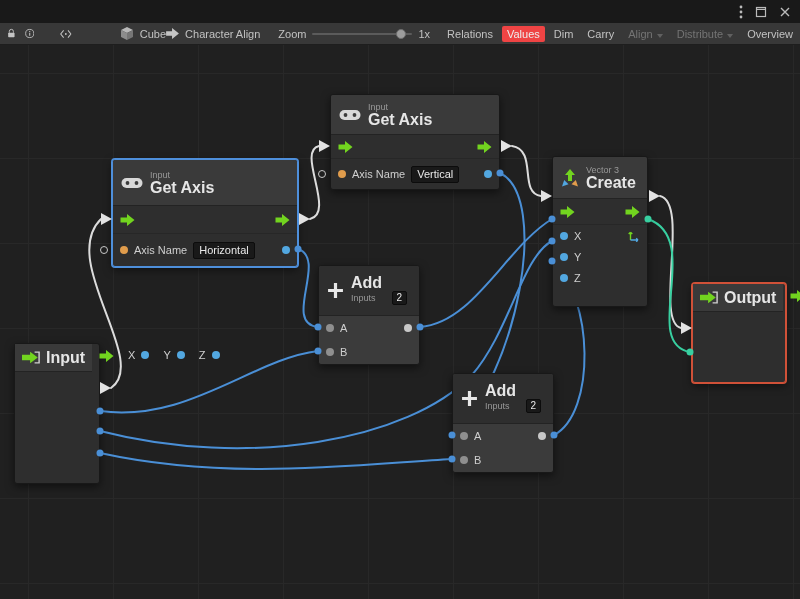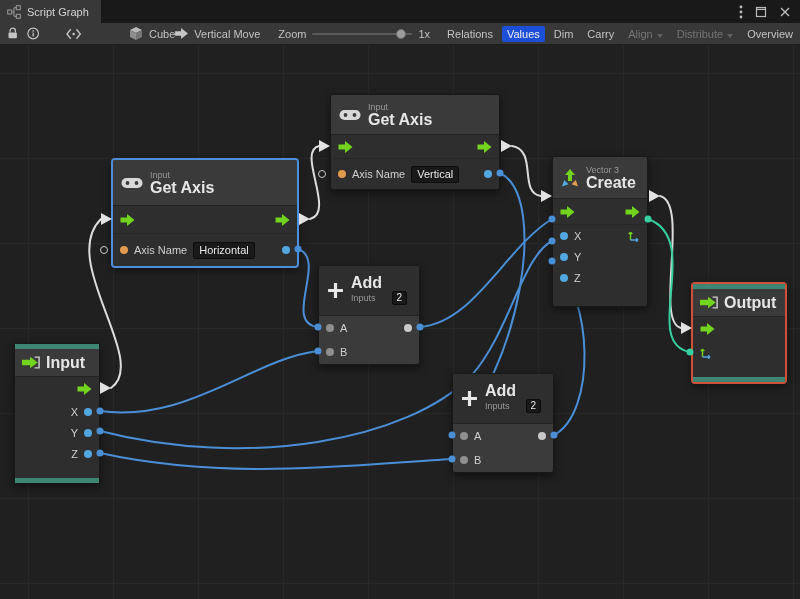--- a/index.html
+++ b/index.html
@@ -10,21 +10,21 @@
 
 .tabbar{position:absolute;left:0;top:0;width:100%;height:23px;background:#191919;display:flex;align-items:stretch}
 .tab{display:flex;align-items:center;gap:6px;padding:0 12px 0 7px;background:#383838;color:#d4d4d4;font-size:11px}
 .win-controls{margin-left:auto;display:flex;align-items:center;gap:12px;padding-right:9px}
 
 
 .toolbar{position:absolute;left:0;top:23px;width:100%;height:22px;background:#383838;border-bottom:1px solid #1e1e1e;display:flex;align-items:center;color:#c2c2c2;font-size:11px;white-space:nowrap;overflow:hidden;padding-left:7px}
 .tbgap8{margin-right:9px}.tbgap24{margin-right:26px}.tbgap40{margin-right:48px}.tbgap36{}.tbgap18{margin-right:18px}
 .group{display:flex;align-items:center;gap:6px;flex:0 0 auto}
 .tbtn{flex:0 0 auto;padding:2px 5px;margin:10px 2px;border-radius:2px;color:#c2c2c2}
-.tbtn.active{background:#1d4ed8;color:#ededed}
+.tbtn.active{background:#ef4444;color:#ededed}
 .tbtn.disabled{color:#747474}
 .caret{display:inline-block;width:0;height:0;border-left:3px solid transparent;border-right:3px solid transparent;border-top:4px solid #9a9a9a;margin-left:4px}
 .tbtn.disabled .caret{border-top-color:#616161}
 .zoom-slider{position:relative;width:100px;height:12px;flex:0 0 auto;margin:0 6px}
 .zoom-slider .track{position:absolute;left:0;right:0;top:5px;height:2px;background:#5b5b5b;border-radius:1px}
 .zoom-slider .knob{position:absolute;left:84px;top:1px;width:10px;height:10px;border-radius:50%;background:#9d9d9d;border:1px solid #6e6e6e}
 
 
 .canvas{position:absolute;left:0;top:45px;width:800px;height:554px;overflow:hidden;background-color:#202020;background-image:linear-gradient(#282828 1px,transparent 1px),linear-gradient(90deg,#282828 1px,transparent 1px);background-size:85px 85px;background-position:28px 28px}
 .wires,.overlay{position:absolute;left:0;top:0}
@@ -53,21 +53,21 @@
 .vbox.small{padding:0 4px;font-size:10px;line-height:12px}
 .node.add{background:#3b3b3b}
 .node.add .nhead{background:#2e2e2e}
 .inputs-line{display:flex;align-items:center;gap:16px;margin-top:1px}
 
 
 .n-gav .nhead{height:40px}.n-gav .frow{height:24px}.n-gav .vrow{height:30px}
 .n-gah .nhead{height:46px}.n-gah .frow{height:28px}.n-gah .vrow{height:32px}
 .n-add .nhead{height:50px}.n-add .prow{height:24px}
 .n-vec .nhead{height:42px}.n-vec .frow{height:26px}.n-vec .prow{height:21px}.n-vec{padding-bottom:18px}
-.node.io{display:flex;flex-direction:column}
+.node.io{display:flex;flex-direction:row}
 .strip{height:5px;background:#3f8573;flex:0 0 auto}
 .iohead{display:flex;align-items:center;gap:6px;padding:0 7px;height:28px;background:#3a3a3a;border-bottom:1px solid #232323;flex:0 0 auto}
 .n-in .frow{height:24px}.n-in .prow{height:21px}
 .n-out .prow{height:24px}
 .iopad{flex:1}
 </style>
 </head>
 <body>
 
 <svg width="0" height="0" style="position:absolute" aria-hidden="true">
@@ -135,26 +135,20 @@
       </symbol>
     <symbol id="sym-close" viewBox="0 0 12 12">
         <path d="M2,2 L10,10 M10,2 L2,10" stroke="#bbb" stroke-width="1.4"></path>
       </symbol>
   </defs>
 </svg>
 
 <div class="window">
 
   <div class="tabbar">
-    <div class="tab">
-      <svg width="14" height="14">
-          <use href="#sym-graphtab"></use>
-        </svg>
-      <span>Script Graph</span>
-    </div>
     <div class="win-controls">
       <svg width="4" height="14">
           <use href="#sym-kebab"></use>
         </svg>
       <svg width="12" height="12">
           <use href="#sym-max"></use>
         </svg>
       <svg width="12" height="12">
           <use href="#sym-close"></use>
         </svg>
@@ -174,21 +168,21 @@
     <div class="group tbgap36">
       <svg width="14" height="15">
           <use href="#sym-cube"></use>
         </svg>
       <span>Cube</span>
     </div>
     <div class="group tbgap18">
       <svg width="13" height="11">
           <use href="#sym-flow-arrow-gray"></use>
         </svg>
-      <span>Vertical Move</span>
+      <span>Character Align</span>
     </div>
     <span>Zoom</span>
     <div class="zoom-slider">
       <div class="track"></div>
       <div class="knob"></div>
     </div>
     <span style="margin-right:10px">1x</span>
     <span class="tbtn">Relations</span>
     <span class="tbtn active">Values</span>
     <span class="tbtn">Dim</span>

